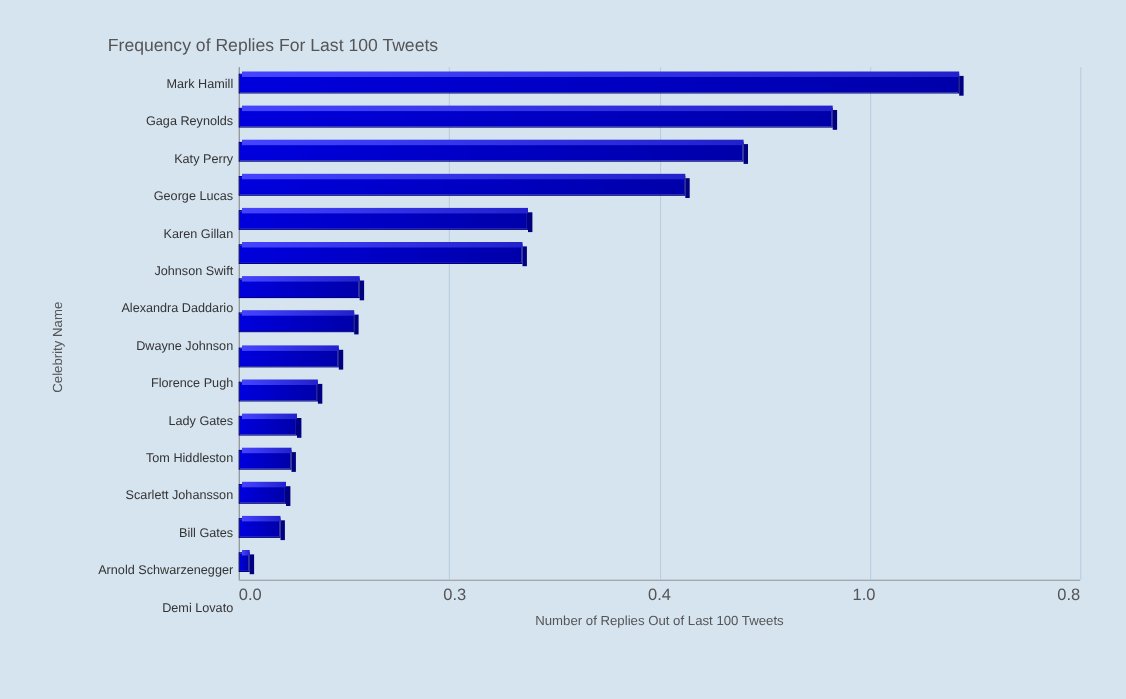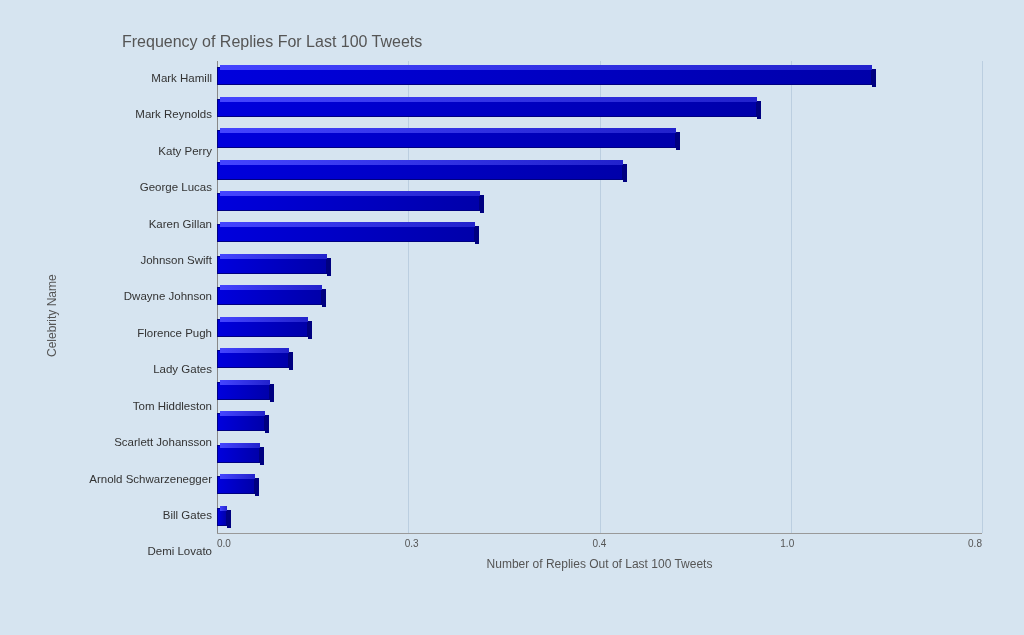--- a/index.html
+++ b/index.html
@@ -17,21 +17,21 @@
       background-color: #d6e4f0;
       width: 980px;
       height: 610px;
       padding: 20px 20px 60px 20px;
       position: relative;
     }
     .chart-title {
       font-size: 16px;
       color: #555;
       margin-bottom: 10px;
-      margin-left: 80px;
+      margin-left: 56px;
     }
     .chart-area {
       display: flex;
       width: 100%;
       height: 510px;
       position: relative;
     }
     .y-axis-label {
       writing-mode: vertical-rl;
       transform: rotate(180deg);
@@ -110,21 +110,21 @@
       z-index: 3;
     }
     .bar-side {
       position: absolute;
       width: 4px;
       background-color: #000099;
       top: 4px;
       z-index: 1;
     }
     .x-tick {
-      font-size: 10px;
+      font-size: 15px;
       color: #555;
       text-align: right;
     }
     .x-axis-label {
       text-align: center;
       font-size: 12px;
       color: #555;
       margin-top: 8px;
     }
     .x-axis-bottom {
@@ -137,32 +137,33 @@
 </head>
 <body>
 
 <div class="chart-container">
   <div class="chart-title">Frequency of Replies For Last 100 Tweets</div>
   <div class="chart-area">
     <div class="y-axis-label">Celebrity Name</div>
     <div class="y-names">
 
     <div class="y-name">Mark Hamill</div>
-        <div class="y-name">Mark Reynolds</div>
+        <div class="y-name">Gaga Reynolds</div>
         <div class="y-name">Katy Perry</div>
         <div class="y-name">George Lucas</div>
         <div class="y-name">Karen Gillan</div>
         <div class="y-name">Johnson Swift</div>
+        <div class="y-name">Alexandra Daddario</div>
         <div class="y-name">Dwayne Johnson</div>
         <div class="y-name">Florence Pugh</div>
         <div class="y-name">Lady Gates</div>
         <div class="y-name">Tom Hiddleston</div>
         <div class="y-name">Scarlett Johansson</div>
+        <div class="y-name">Bill Gates</div>
         <div class="y-name">Arnold Schwarzenegger</div>
-        <div class="y-name">Bill Gates</div>
         <div class="y-name">Demi Lovato</div>
       </div>
     <div class="bars-and-grid">
       <div class="bars-wrapper">
 
       <div class="grid-line" style="left: 0%; background-color: rgb(136, 136, 136);"></div>
           <div class="grid-line" style="left: 25%; background-color: rgba(180, 200, 220, 0.8);"></div>
           <div class="grid-line" style="left: 50%; background-color: rgba(180, 200, 220, 0.8);"></div>
           <div class="grid-line" style="left: 75%; background-color: rgba(180, 200, 220, 0.8);"></div>
           <div class="grid-line" style="left: 100%; background-color: rgba(180, 200, 220, 0.8);"></div>

